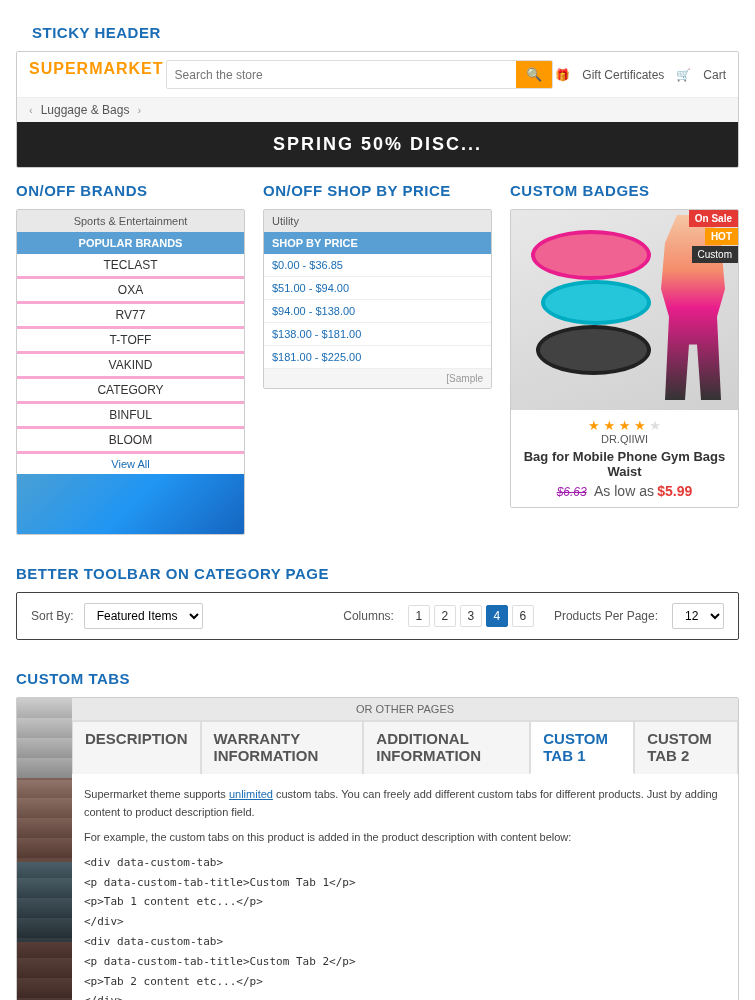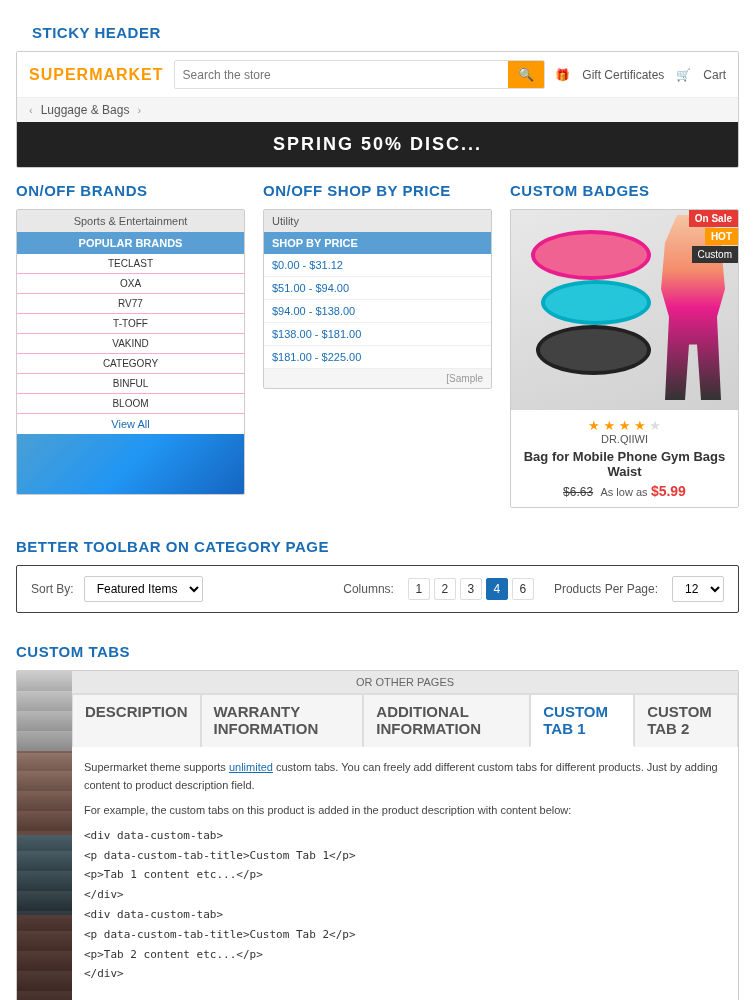--- a/index.html
+++ b/index.html
@@ -17,23 +17,22 @@
     
     .sticky-header-section { padding: 10px 16px 14px; }
     .sticky-header-box {
       border: 1px solid #ccc;
       border-radius: 2px;
       overflow: hidden;
     }
     .sticky-header-inner {
       background: #fff;
       display: flex;
-      align-items: center;
       padding: 8px 12px;
-      gap: 10px;
+      gap: 2px;
     }
     .logo-text {
       color: #f90;
       font-size: 16px;
       font-weight: 700;
       text-transform: uppercase;
       letter-spacing: 1px;
       white-space: nowrap;
     }
     .search-bar {
@@ -112,22 +111,22 @@
     }
     .brands-popular-header {
       background: #5a9fd4;
       color: #fff;
       padding: 5px 8px;
       font-size: 11px;
       font-weight: 700;
     }
     .brand-item {
       padding: 4px 8px;
-      border-bottom: 1px solid #f9a8d4;
-      font-size: 10px;
+      border-bottom: 3px solid #f9a8d4;
+      font-size: 12px;
       color: #333;
     }
     .brand-view-all {
       padding: 4px 8px;
       color: #1a6db5;
       font-size: 11px;
       cursor: pointer;
     }
     .brands-image-row {
       height: 60px;
@@ -256,23 +255,23 @@
 
     .badge-product-info {
       padding: 8px;
       background: #fff;
     }
     .stars { color: #f90; font-size: 13px; }
     .star-empty { color: #ddd; }
     .brand-name { font-size: 11px; color: #555; text-align: center; }
     .product-name { font-size: 13px; font-weight: 600; text-align: center; margin: 4px 0; }
     .price-row { text-align: center; font-size: 12px; }
-    .old-price { text-decoration: line-through; color: #404040; margin-right: 4px; }
+    .old-price { text-decoration: line-through; color: #a21caf; margin-right: 4px; font-style: italic; }
     .new-price { color: #e53935; font-weight: 700; font-size: 14px; }
-    .as-low-as { color: #555; font-size: 11px; margin-top: 29px; }
+    .as-low-as { color: #555; font-size: 14px; margin-top: 29px; }
 
     
     .toolbar-section { padding: 10px 16px 20px; }
     .toolbar-box {
       border: 1px solid #404040;
       border-radius: 2px;
       padding: 10px 14px;
       display: flex;
       align-items: center;
       gap: 10px;
@@ -439,21 +438,21 @@
       <div class="brand-view-all">View All</div>
       <div class="brands-image-row"></div>
     </div>
   </div>
 
   <div class="col-third">
     <div class="section-title" style="padding-left:0;padding-top:0;">ON/OFF SHOP BY PRICE</div>
     <div class="price-box">
       <div class="price-header">Utility</div>
       <div class="price-shop-header">SHOP BY PRICE</div>
-      <div class="price-item">$0.00 - $31.12</div>
+      <div class="price-item">$0.00 - $36.85</div>
       <div class="price-item">$51.00 - $94.00</div>
       <div class="price-item">$94.00 - $138.00</div>
       <div class="price-item">$138.00 - $181.00</div>
       <div class="price-item">$181.00 - $225.00</div>
       <div class="price-sample">[Sample</div>
     </div>
   </div>
 
   <div class="col-third" style="padding-right:0;">
     <div class="section-title" style="padding-left:0;padding-top:0;">CUSTOM BADGES</div>

